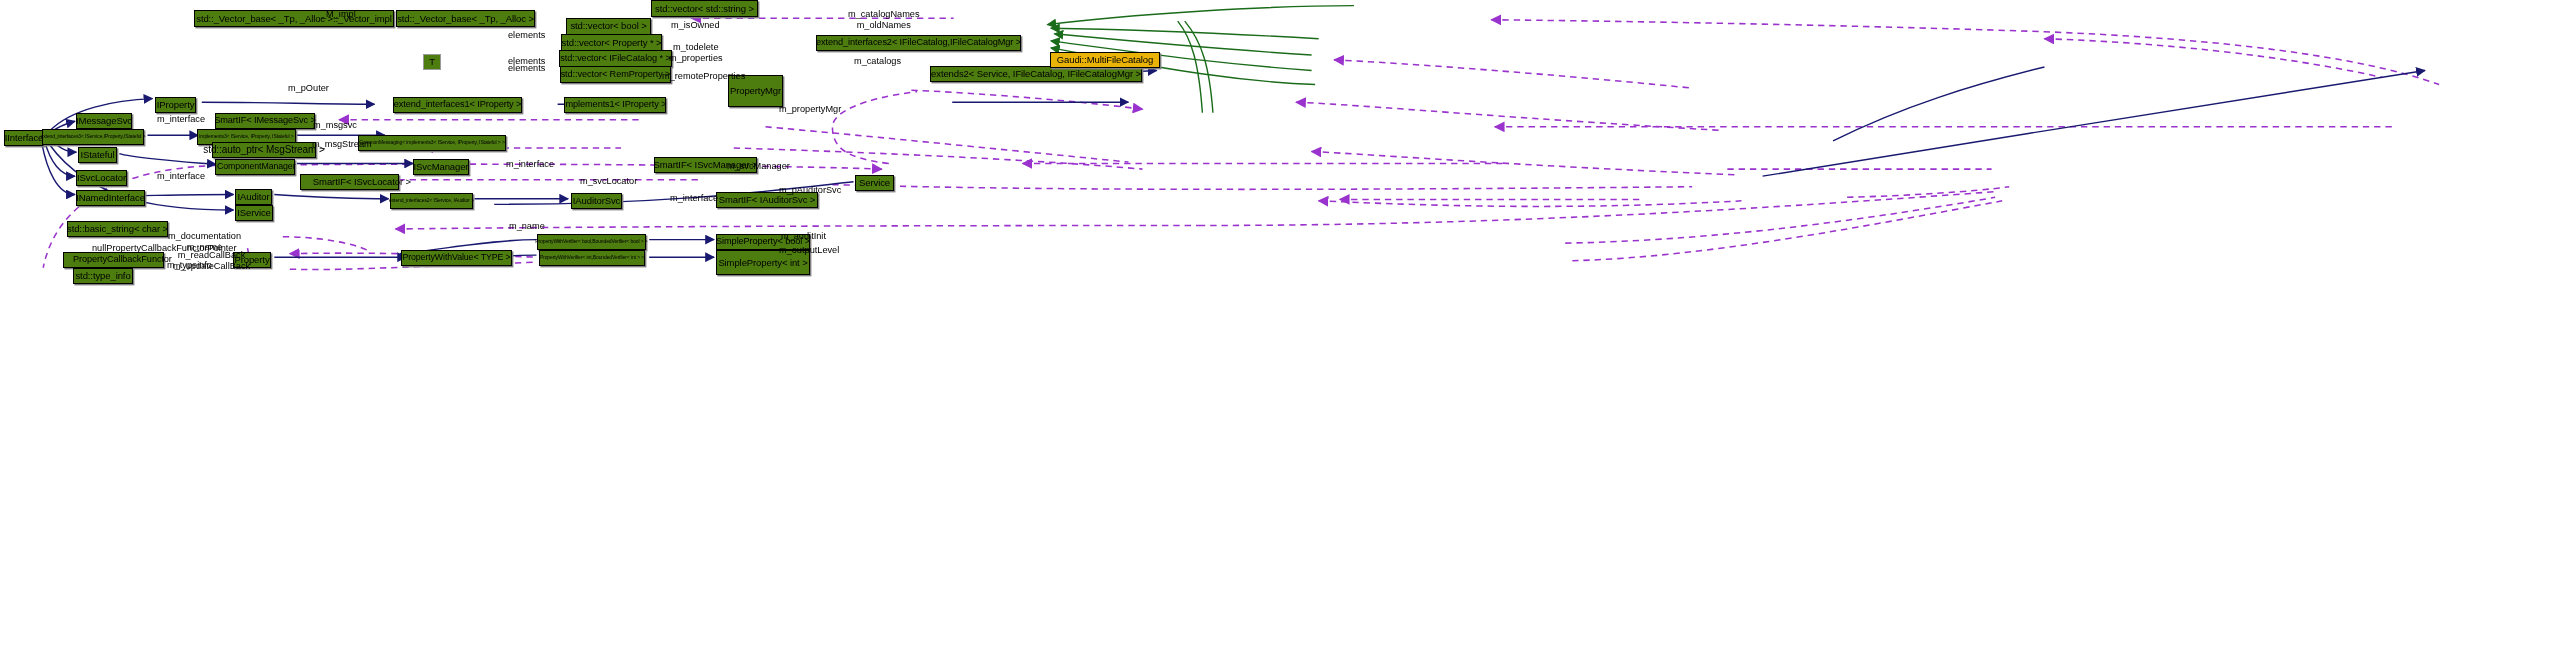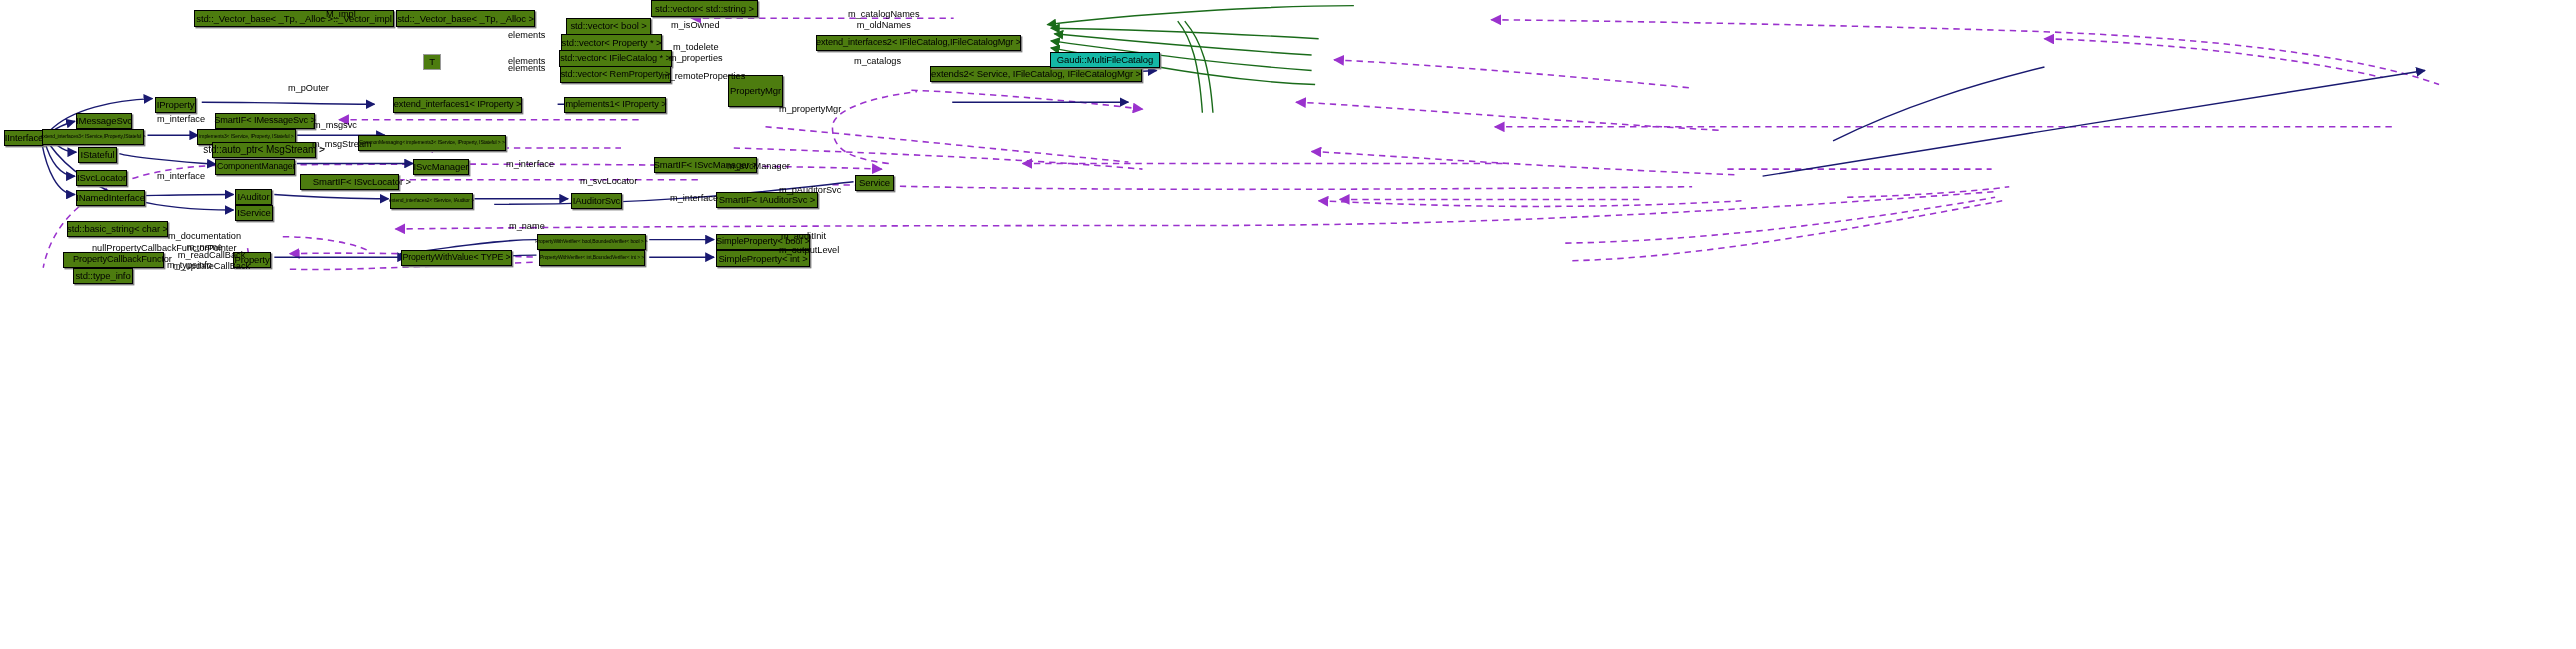--- a/index.html
+++ b/index.html
@@ -40,21 +40,21 @@
     justify-content: center;
     padding: 0 4.2px;
     height: 17px;
     letter-spacing: -0.1px;
   }
   .node.plain {
     box-shadow: none;
     border: 0.7px solid #9a9a9a;
   }
   .node.highlight {
-    background: #14b8a6;
+    background: #eab308;
     border: 0.7px solid #000000;
   }
   .edge-label {
     position: absolute;
     font-size: 9.2px;
     color: #000000;
     white-space: nowrap;
     line-height: 1.15;
     text-align: center;
   }
@@ -185,21 +185,21 @@
       <div class="node" style="left: 716px; top: 192px; width: 102px; height: 15.5px;">SmartIF&lt; IAuditorSvc &gt;</div>
       <div class="node" style="left: 235px; top: 205px; width: 38px; height: 15.5px;">IService</div>
       <div class="node" style="left: 855px; top: 175px; width: 39px; height: 15.5px;">Service</div>
       <div class="node" style="left: 67px; top: 221px; width: 101px; height: 15.5px;">std::basic_string&lt; char &gt;</div>
       <div class="node" style="left: 537px; top: 234px; width: 109px; height: 15.5px; font-size: 5px;">PropertyWithVerifier&lt; bool,BoundedVerifier&lt; bool &gt; &gt;</div>
       <div class="node" style="left: 716px; top: 234px; width: 94px; height: 15.5px; font-size: 9.2px;">SimpleProperty&lt; bool &gt;</div>
       <div class="node" style="left: 63px; top: 252px; width: 101px; height: 15.5px; font-size: 9.2px; padding-left: 22px;">PropertyCallbackFunctor</div>
       <div class="node" style="left: 233px; top: 252px; width: 38px; height: 15.5px;">Property</div>
       <div class="node" style="left: 401px; top: 250px; width: 111px; height: 15.5px; font-size: 8.8px;">PropertyWithValue&lt; TYPE &gt;</div>
       <div class="node" style="left: 539px; top: 250px; width: 106px; height: 15.5px; font-size: 5px;">PropertyWithVerifier&lt; int,BoundedVerifier&lt; int &gt; &gt;</div>
-      <div class="node" style="left: 716px; top: 250px; width: 94px; height: 17px;">SimpleProperty&lt; int &gt;</div>
+      <div class="node" style="left: 716px; top: 250px; width: 94px; height: 25px;">SimpleProperty&lt; int &gt;</div>
       <div class="node" style="left: 73px; top: 268px; width: 60px; height: 15.5px;">std::type_info</div>
     </div>
   <div id="label-layer">
       <div class="edge-label" style="left: 321px; top: 8.5px;">_M_impl</div>
       <div class="edge-label" style="left: 508px; top: 30px;">elements</div>
       <div class="edge-label" style="left: 508px; top: 56px;">elements</div>
       <div class="edge-label" style="left: 508px; top: 63px;">elements</div>
       <div class="edge-label" style="left: 671px; top: 20px;">m_isOwned</div>
       <div class="edge-label" style="left: 669px; top: 42px;">m_todelete<br>m_properties</div>
       <div class="edge-label" style="left: 662px; top: 71px;">m_remoteProperties</div>

